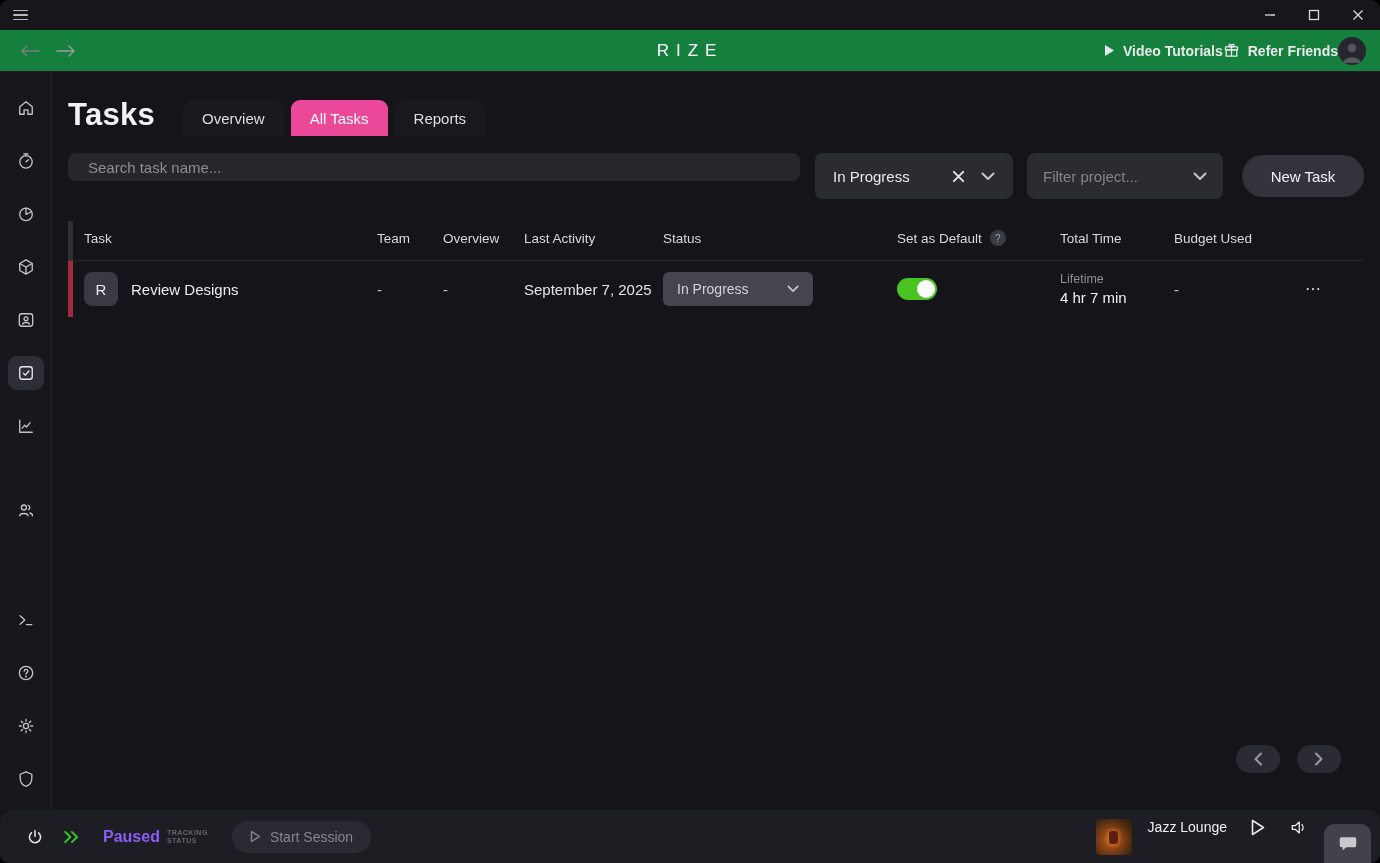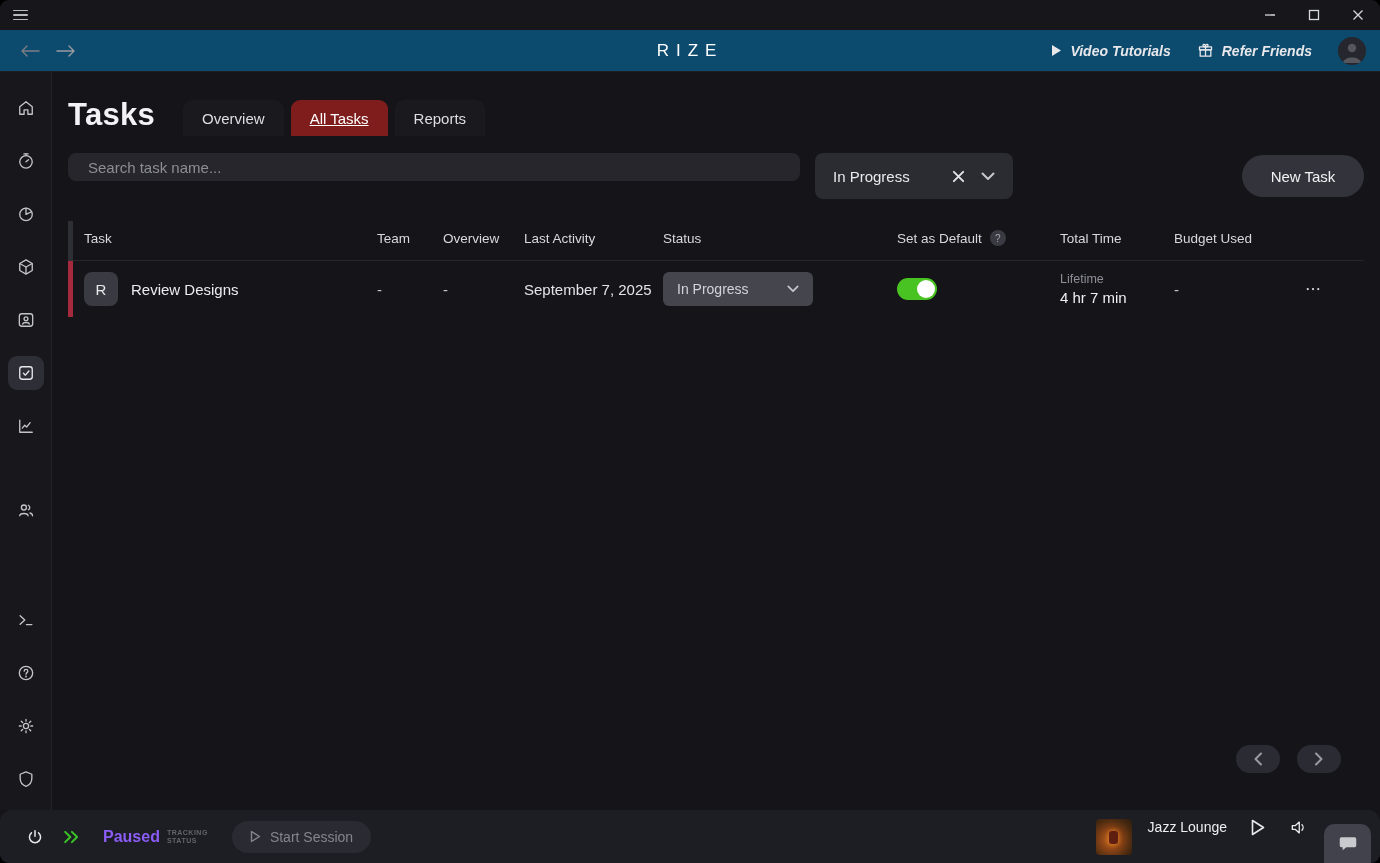--- a/index.html
+++ b/index.html
@@ -7,43 +7,43 @@
   .window { position:relative; width:1380px; height:863px; background:#141419; border-radius:9px; overflow:hidden; }
 
   
   .titlebar { position:absolute; top:0; left:0; right:0; height:30px; background:#16161b; display:flex; align-items:center; }
   .hamburger { margin-left:13px; display:flex; flex-direction:column; gap:3px; cursor:pointer; }
   .hamburger span { width:15px; height:1.6px; background:#b9bac0; border-radius:1px; }
   .win-controls { margin-left:auto; display:flex; align-items:center; height:100%; }
   .win-btn { width:44px; height:100%; display:flex; align-items:center; justify-content:center; color:#d8d9dc; }
 
   
-  .appheader { position:absolute; top:30px; left:0; right:0; height:42px; background:#0c4a6e; border-bottom:1px solid #1e1e23; display:flex; align-items:center; }
+  .appheader { position:absolute; top:30px; left:0; right:0; height:42px; background:#15803d; border-bottom:1px solid #1e1e23; display:flex; align-items:center; }
   .nav-arrows { display:flex; gap:16px; margin-left:20px; }
   .nav-arrow { color:#9a9ba1; display:flex; align-items:center; }
   .nav-arrow.back { color:#7c7d84; }
   .logo { position:absolute; left:0; right:0; text-align:center; color:#ffffff; font-size:17px; font-weight:500; letter-spacing:7px; pointer-events:none; }
-  .header-right { margin-left:auto; display:flex; align-items:center; gap:26px; margin-right:14px; z-index:2;font-style:italic; }
+  .header-right { margin-left:auto; display:flex; align-items:center; margin-right:14px; z-index:2; }
   .header-link { display:flex; align-items:center; gap:8px; color:#e8e8eb; font-size:14px; font-weight:600; cursor:pointer; }
   .avatar { width:28px; height:28px; border-radius:50%; background:#26272e; overflow:hidden; display:flex; align-items:center; justify-content:center; }
 
   
   .sidebar { position:absolute; top:72px; left:0; bottom:53px; width:52px; background:#17171c; border-right:1px solid #24242a; display:flex; flex-direction:column; align-items:center; }
   .side-icon { width:36px; height:34px; display:flex; align-items:center; justify-content:center; color:#c3c4c9; margin-top:19px; border-radius:9px; cursor:pointer; }
   .side-icon.active { background:#2e2e36; color:#e8e8ec; }
   .side-spacer { flex:1; }
   .side-group-gap { margin-top:50px; }
 
   
   .main { position:absolute; top:72px; left:52px; right:0; bottom:53px; background:#141419; }
   .title-row { display:flex; align-items:flex-end; margin:14px 16px 0 16px; height:50px; }
   .page-title { color:#f3f3f5; font-size:31px; font-weight:700; letter-spacing:.3px; line-height:1; padding-bottom:6px; }
   .tabs { display:flex; gap:7px; margin-left:28px; }
   .tab { height:36px; padding:0 19px; display:flex; align-items:center; border-radius:9px 9px 0 0; background:#19191e; color:#dedfe2; font-size:15px; cursor:pointer; }
-  .tab.active { background:#7f1d1d; color:#ffffff;text-decoration:underline; }
+  .tab.active { background:#ec4899; color:#ffffff; }
 
   .filter-row { margin:17px 16px 0 16px; display:flex; height:46px; }
   .search-box { width:732px; height:28px; background:#26262c; border-radius:8px; display:flex; align-items:center; }
   .search-box input { background:transparent; border:none; outline:none; color:#e6e6ea; font-size:15px; font-family:"Liberation Sans",sans-serif; padding:0 20px; width:100%; }
   .search-box input::placeholder { color:#8d8e95; }
   .chip { height:46px; background:#2b2b32; border-radius:8px; display:flex; align-items:center; cursor:pointer; }
   .status-chip { margin-left:15px; width:198px; padding:0 18px; justify-content:space-between; }
   .status-chip .chip-label { color:#e9e9ec; font-size:15px; }
   .chip-x { color:#e3e3e7; display:flex; margin-left:18px; }
   .chip-caret { color:#c7c8cd; display:flex; margin-left:16px; }
@@ -265,20 +265,28 @@
                 <path d="M2 2 L12 12 M12 2 L2 12" stroke="currentColor" stroke-width="2.1" stroke-linecap="round"></path>
               </svg>
           </span>
           <span class="chip-caret">
             <svg width="14" height="9" viewBox="0 0 14 9">
                 <path d="M1.5 1.5 L7 7 L12.5 1.5" fill="none" stroke="currentColor" stroke-width="2" stroke-linecap="round" stroke-linejoin="round"></path>
               </svg>
           </span>
         </span>
       </div>
+      <div class="chip project-chip">
+        <span class="chip-label">Filter project...</span>
+        <span class="chip-caret">
+          <svg width="14" height="9" viewBox="0 0 14 9">
+              <path d="M1.5 1.5 L7 7 L12.5 1.5" fill="none" stroke="currentColor" stroke-width="2" stroke-linecap="round" stroke-linejoin="round"></path>
+            </svg>
+        </span>
+      </div>
       <button class="new-task-btn">New Task</button>
     </div>
 
     <div class="table">
       <div class="accent-head"></div>
       <div class="accent-row"></div>
       <div class="t-grid t-head">
         <div class="c-task">Task</div>
         <div>Team</div>
         <div>Overview</div>

